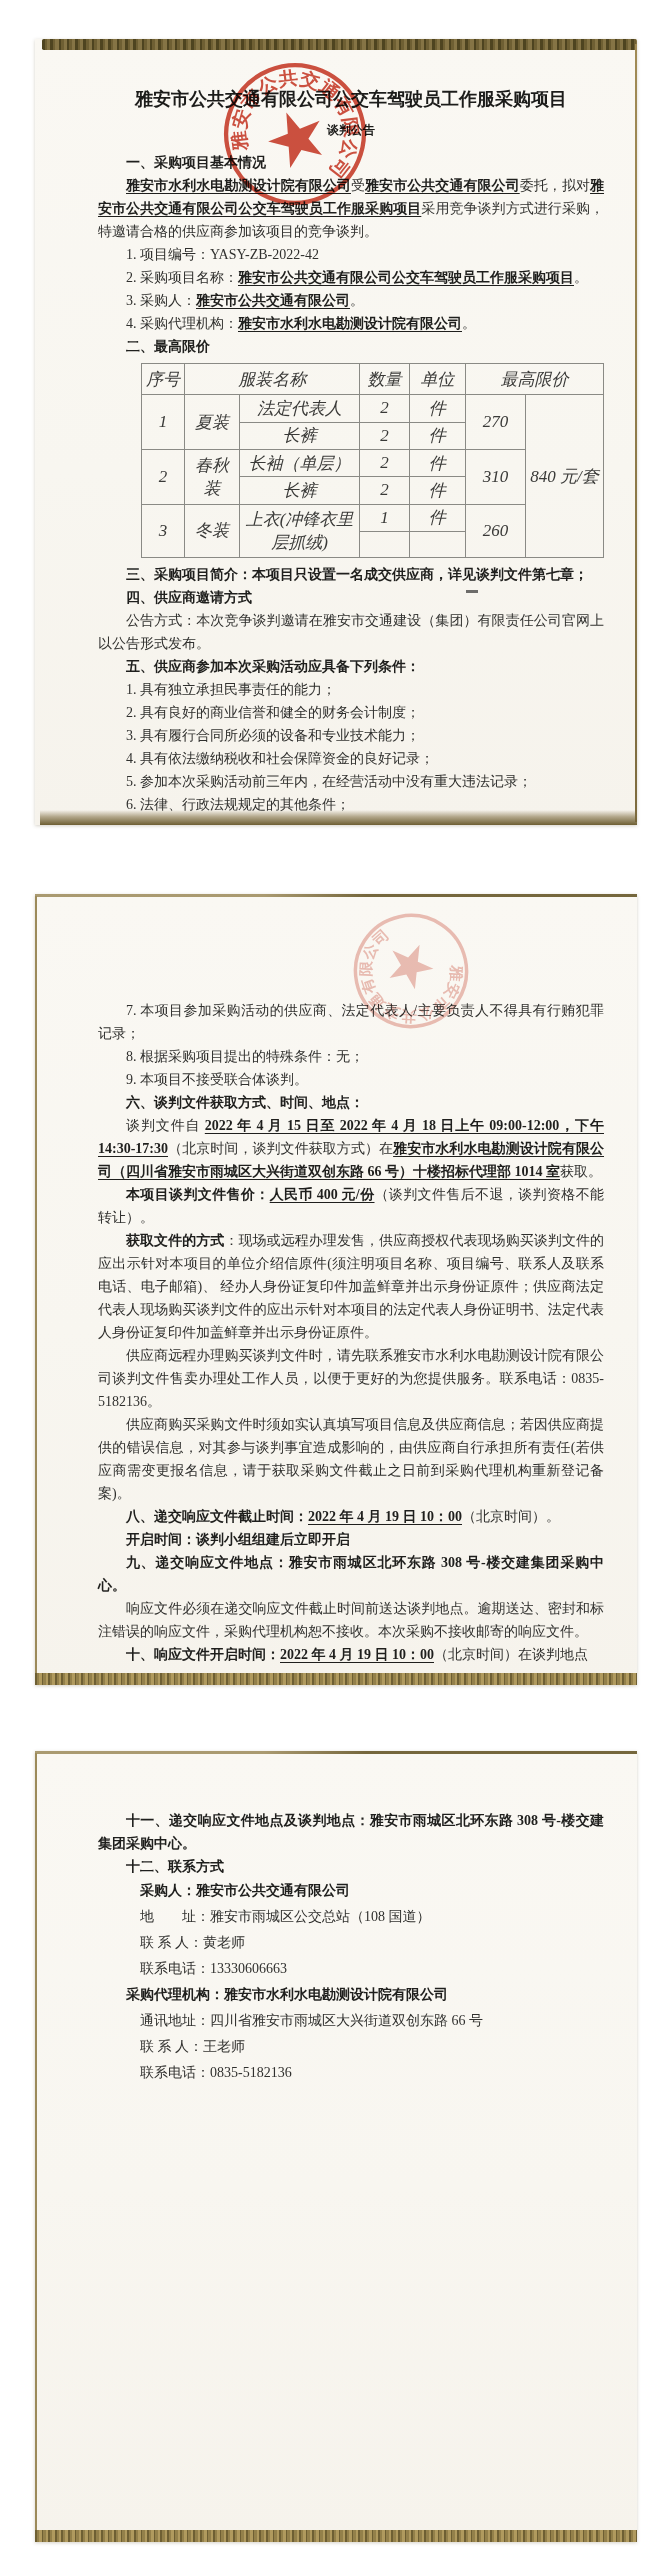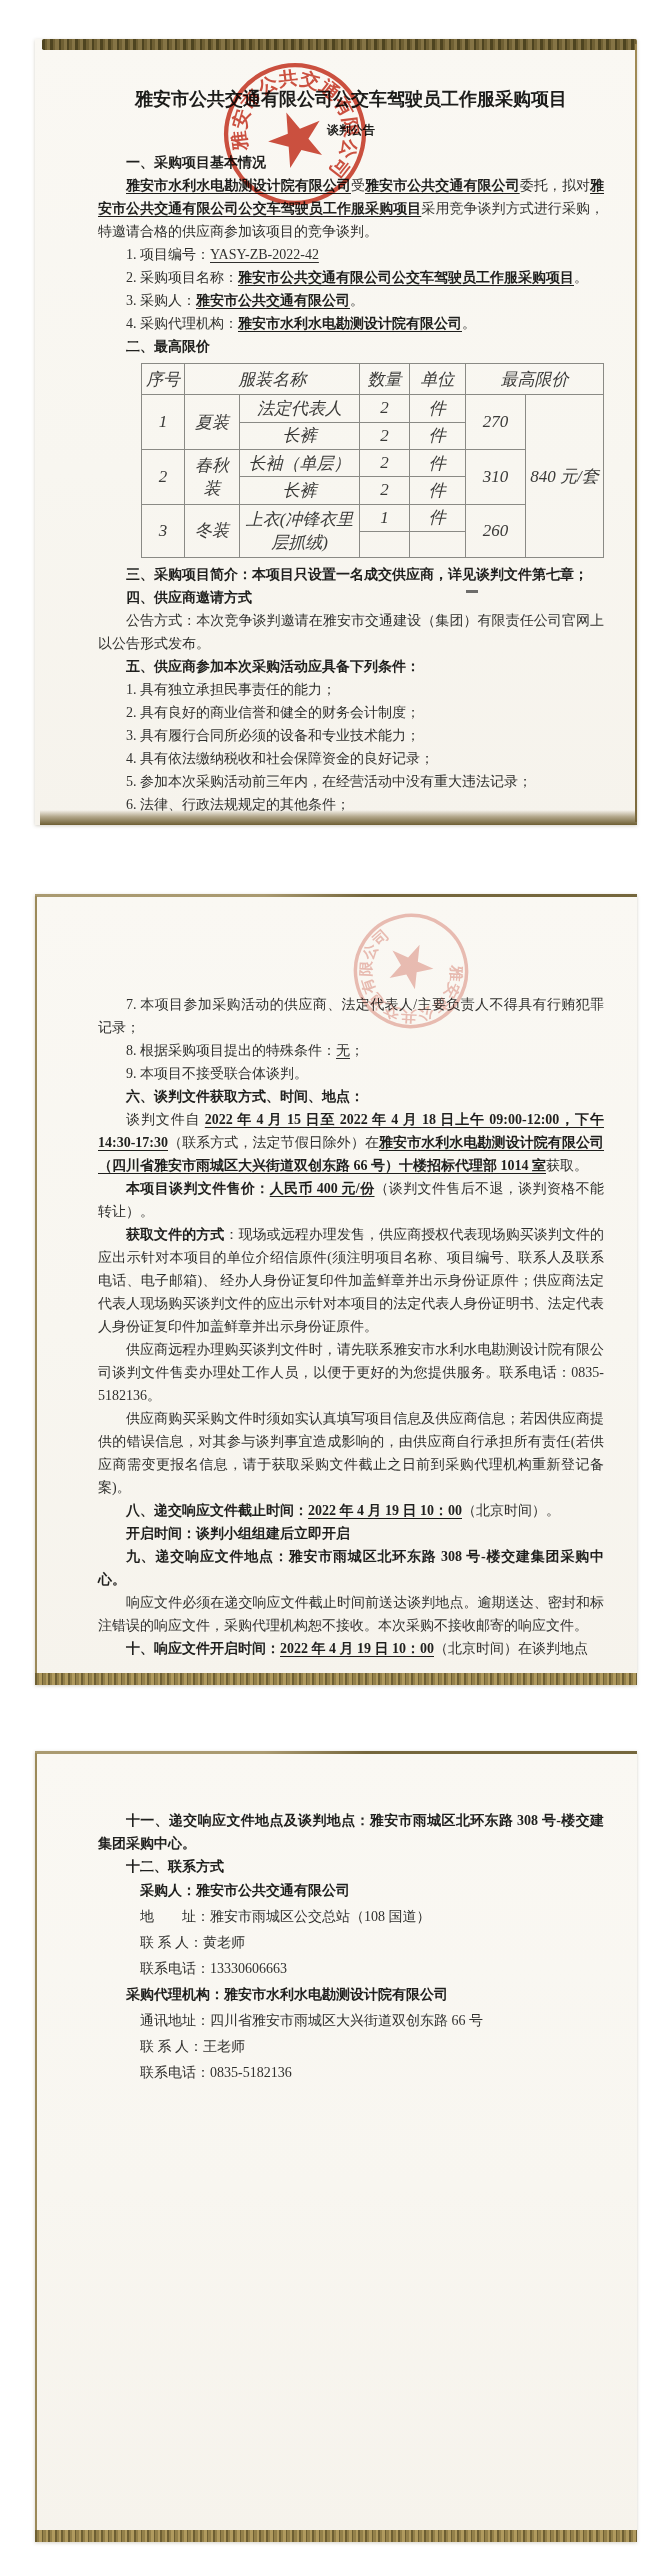--- a/index.html
+++ b/index.html
@@ -32,27 +32,27 @@
     left:0; right:0; bottom:0; height:11.6px;
     background:repeating-linear-gradient(90deg,#6e5f33 0 1.7px,#93804a 1.7px 4.1px,#b09a5e 4.1px 6.6px);
     filter:blur(0.2px);
   }
   .edge-bottom-soft {
     left:5px; right:0; bottom:0; height:15px;
     background:linear-gradient(180deg,rgba(0,0,0,0) 0%,rgba(122,104,58,.55) 45%,#6e5f33 100%);
   }
 
   .content { position:relative; padding:46px 33px 0 63px; z-index:2; }
-  .page2 .content { padding-top:99px; }
+  .page2 .content { padding-top:99px;margin-top:6px; }
   .page3 .content { padding-top:58px; }
 
   p { margin:0; font-size:14px; line-height:23px; text-align:justify; }
   .indent { text-indent:2em; }
   .b  { font-weight:700; color:#1f1f1d; }
-  .u  { text-decoration:underline; text-underline-offset:2.5px; }
+  .u  { text-underline-offset:2.5px; }
   .bu { font-weight:700; color:#1f1f1d; text-decoration:underline; text-underline-offset:2.5px; }
 
   .doc-title { font-size:18px; line-height:28px; font-weight:700; color:#1c1c1a; text-align:center; margin:0; }
   .doc-subtitle { font-size:12px; line-height:25px; font-weight:700; color:#1c1c1a; text-align:center; margin:5px 0 8.3px; }
   .heading { font-weight:700; color:#1f1f1d; }
 
   table.price {
     border-collapse:collapse; margin:5px 0 5px 43px;
     font-size:17px; color:#3a3a38; text-align:center;font-style:italic;
   }
@@ -193,21 +193,21 @@
       </svg>
     </div>
 
     <div class="content">
       <p class="indent">7. 本项目参加采购活动的供应商、法定代表人/主要负责人不得具有行贿犯罪记录；</p>
       <p class="indent"><span>8. 根据采购项目提出的特殊条件：</span><span class="u">无</span><span>；</span></p>
       <p class="indent">9. 本项目不接受联合体谈判。</p>
 
       <p class="indent heading">六、谈判文件获取方式、时间、地点：</p>
 
-      <p class="indent"><span>谈判文件自 </span><span class="bu">2022 年 4 月 15 日至 2022 年 4 月 18 日上午 09:00-12:00，下午 14:30-17:30</span><span>（联系方式，法定节假日除外）在</span><span class="bu">雅安市水利水电勘测设计院有限公司（四川省雅安市雨城区大兴街道双创东路 66 号）十楼招标代理部 1014 室</span><span>获取。</span></p>
+      <p class="indent"><span>谈判文件自 </span><span class="bu">2022 年 4 月 15 日至 2022 年 4 月 18 日上午 09:00-12:00，下午 14:30-17:30</span><span>（北京时间，谈判文件获取方式）在</span><span class="bu">雅安市水利水电勘测设计院有限公司（四川省雅安市雨城区大兴街道双创东路 66 号）十楼招标代理部 1014 室</span><span>获取。</span></p>
 
       <p class="indent"><span class="b">本项目谈判文件售价：</span><span class="bu">人民币 400 元/份</span><span>（谈判文件售后不退，谈判资格不能转让）。</span></p>
 
       <p class="indent"><span class="b">获取文件的方式</span><span>：现场或远程办理发售，供应商授权代表现场购买谈判文件的应出示针对本项目的单位介绍信原件(须注明项目名称、项目编号、联系人及联系电话、电子邮箱)、 经办人身份证复印件加盖鲜章并出示身份证原件；供应商法定代表人现场购买谈判文件的应出示针对本项目的法定代表人身份证明书、法定代表人身份证复印件加盖鲜章并出示身份证原件。</span></p>
 
       <p class="indent">供应商远程办理购买谈判文件时，请先联系雅安市水利水电勘测设计院有限公司谈判文件售卖办理处工作人员，以便于更好的为您提供服务。联系电话：0835-5182136。</p>
       <p class="indent">供应商购买采购文件时须如实认真填写项目信息及供应商信息；若因供应商提供的错误信息，对其参与谈判事宜造成影响的，由供应商自行承担所有责任(若供应商需变更报名信息，请于获取采购文件截止之日前到采购代理机构重新登记备案)。</p>
 
       <p class="indent"><span class="b">八、递交响应文件截止时间：</span><span class="bu">2022 年 4 月 19 日 10：00</span><span>（北京时间）。</span></p>
 

